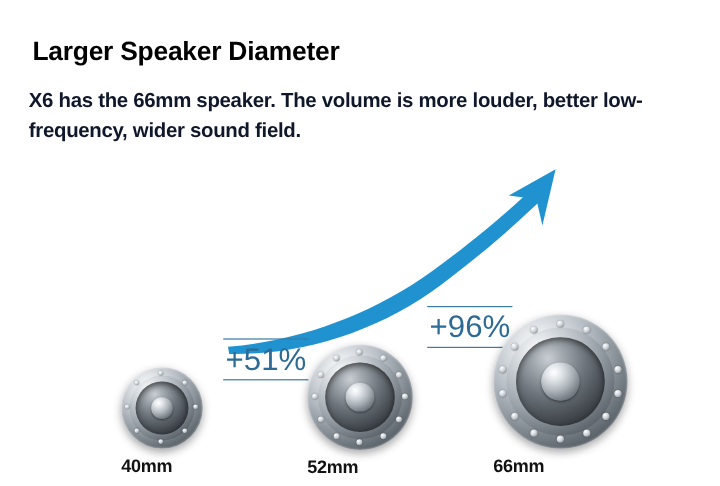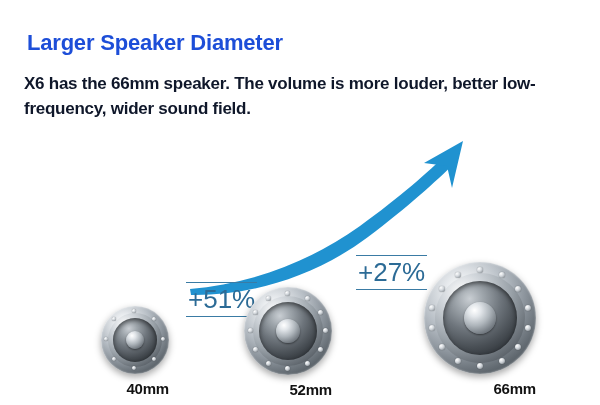--- a/index.html
+++ b/index.html
@@ -17,21 +17,21 @@
     -webkit-font-smoothing: antialiased;
   }
 
   
   .headline {
     position: absolute;
     left: 27px;
     top: 30px;
     font-size: 22px;
     font-weight: bold;
-    color: #1d4ed8;
+    color: #000000;
     letter-spacing: -0.2px;
     white-space: nowrap;
   }
   .subcopy {
     position: absolute;
     left: 24px;
     top: 71px;
     width: 556px;
     font-size: 17px;
     font-weight: bold;
@@ -102,21 +102,21 @@
   }
   .bolt {
     position: absolute;
     border-radius: 50%;
     background: radial-gradient(circle at 32% 28%, #ffffff 0%, #cfd4d9 45%, #6e757b 100%);
     box-shadow: 0 0 1px rgba(0,0,0,0.55);
   }
   .speaker-caption {
     position: absolute;
     width: 100%;
-    text-align: right;
+    text-align: left;
     font-size: 15px;
     font-weight: bold;
     color: #121212;
     letter-spacing: -0.2px;
   }
 </style>
 </head>
 <body>
 
 <div id="page">
@@ -129,61 +129,61 @@
     <path d="M190,289
              C 250,284 310,262 360,226
              C 400,197 428,172 447,154
              L 455,163
              C 436,181 408,207 368,237
              C 316,276 252,296 191,295 Z" fill="#2092d0"></path>
     <path d="M463,141 L424,163 L447,166 L452,188 Z" fill="#2092d0"></path>
   </svg>
 
   <div class="badge badge-30">+51%</div>
-  <div class="badge badge-27">+27%</div>
+  <div class="badge badge-27">+96%</div>
 
   <div class="speaker-unit" style="left:101px; top:306px; width:68px;">
     <div class="speaker" style="width:68px; height:68px;">
       <div class="rim-inner" style="left:7px; top:7px; width:54px; height:54px;"></div>
       <div class="cone" style="left:12px; top:12px; width:44px; height:44px;"></div>
       <div class="dome" style="left:25px; top:25px; width:18px; height:18px;"></div>
       <div class="bolt" style="left:31px; top:3px; width:4px; height:4px;"></div>
       <div class="bolt" style="left:51px; top:11px; width:4px; height:4px;"></div>
       <div class="bolt" style="left:60px; top:31px; width:4px; height:4px;"></div>
       <div class="bolt" style="left:51px; top:51px; width:4px; height:4px;"></div>
       <div class="bolt" style="left:31px; top:60px; width:4px; height:4px;"></div>
       <div class="bolt" style="left:11px; top:51px; width:4px; height:4px;"></div>
       <div class="bolt" style="left:3px; top:31px; width:4px; height:4px;"></div>
       <div class="bolt" style="left:11px; top:11px; width:4px; height:4px;"></div>
     </div>
     <div class="speaker-caption" style="top:74px;">40mm</div>
   </div>
 
-  <div class="speaker-unit" style="left:244px; top:287px; width:88px;">
+  <div class="speaker-unit" style="left:256px; top:287px; width:88px;">
     <div class="speaker" style="width:88px; height:88px;">
       <div class="rim-inner" style="left:9px; top:9px; width:70px; height:70px;"></div>
       <div class="cone" style="left:15px; top:15px; width:58px; height:58px;"></div>
       <div class="dome" style="left:32px; top:32px; width:24px; height:24px;"></div>
       <div class="bolt" style="left:41px; top:4px; width:5px; height:5px;"></div>
       <div class="bolt" style="left:61px; top:9px; width:5px; height:5px;"></div>
       <div class="bolt" style="left:74px; top:23px; width:5px; height:5px;"></div>
       <div class="bolt" style="left:79px; top:41px; width:5px; height:5px;"></div>
       <div class="bolt" style="left:74px; top:60px; width:5px; height:5px;"></div>
       <div class="bolt" style="left:61px; top:74px; width:5px; height:5px;"></div>
       <div class="bolt" style="left:41px; top:79px; width:5px; height:5px;"></div>
       <div class="bolt" style="left:22px; top:74px; width:5px; height:5px;"></div>
       <div class="bolt" style="left:9px; top:60px; width:5px; height:5px;"></div>
       <div class="bolt" style="left:4px; top:41px; width:5px; height:5px;"></div>
       <div class="bolt" style="left:9px; top:23px; width:5px; height:5px;"></div>
       <div class="bolt" style="left:22px; top:9px; width:5px; height:5px;"></div>
     </div>
     <div class="speaker-caption" style="top:94px;">52mm</div>
   </div>
 
-  <div class="speaker-unit" style="left:424px; top:262px; width:112px;">
+  <div class="speaker-unit" style="left:411px; top:262px; width:112px;">
     <div class="speaker" style="width:112px; height:112px;">
       <div class="rim-inner" style="left:11px; top:11px; width:90px; height:90px;"></div>
       <div class="cone" style="left:19px; top:19px; width:74px; height:74px;"></div>
       <div class="dome" style="left:40px; top:40px; width:32px; height:32px;"></div>
       <div class="bolt" style="left:53px; top:5px; width:6px; height:6px;"></div>
       <div class="bolt" style="left:75px; top:10px; width:6px; height:6px;"></div>
       <div class="bolt" style="left:91px; top:24px; width:6px; height:6px;"></div>
       <div class="bolt" style="left:101px; top:43px; width:6px; height:6px;"></div>
       <div class="bolt" style="left:101px; top:63px; width:6px; height:6px;"></div>
       <div class="bolt" style="left:91px; top:82px; width:6px; height:6px;"></div>

